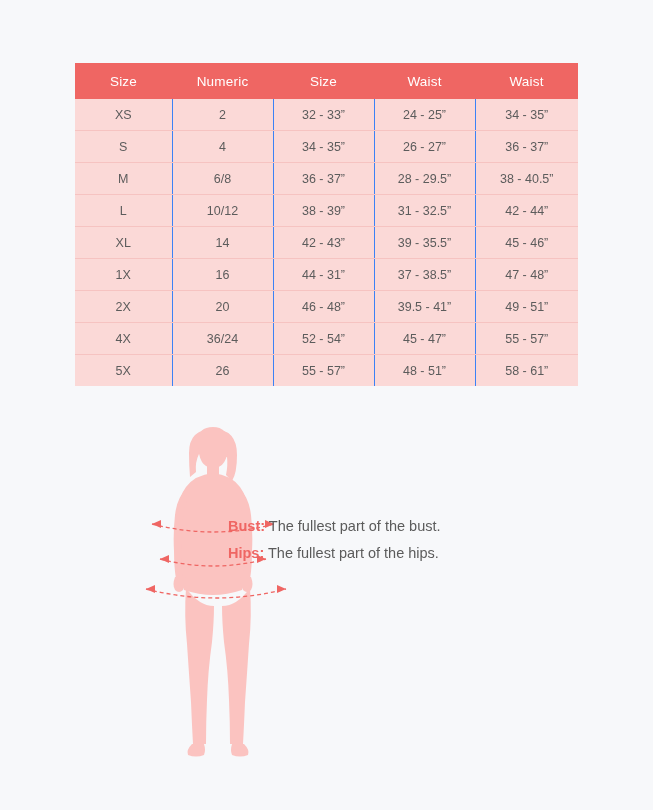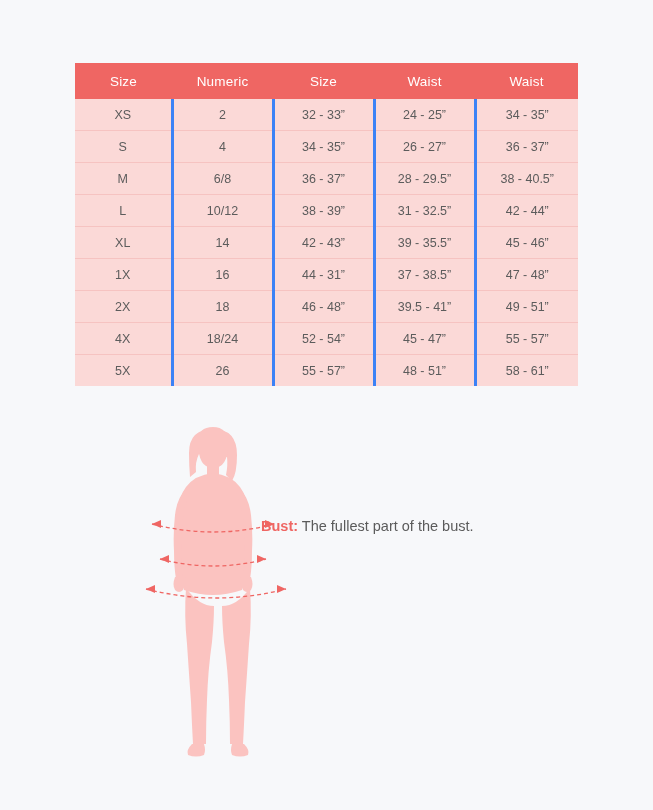--- a/index.html
+++ b/index.html
@@ -43,21 +43,21 @@
     text-align: center;
     letter-spacing: 0.2px;
     border: none;
   }
   table.size-chart td {
     background: #fbd9d7;
     color: #5c5c5c;
     font-size: 12.5px;
     height: 29px;
     text-align: center;
-    border-right: 3px solid #3b82f6;
+    border-right: 1px solid #3b82f6;
     border-bottom: 1px solid #f6c3c1;
   }
   table.size-chart td:last-child {
     border-right: none;
   }
   table.size-chart tr:last-child td {
     border-bottom: none;
   }
 
   
@@ -80,21 +80,20 @@
     left: 128px;
     top: 12px;
   }
 
   
   .legend {
     position: absolute;
     left: 228px;
     top: 108px;
     width: 360px;
-    margin-left: 33px;
   }
   .legend-line {
     font-size: 14.5px;
     color: #5b5b5b;
     line-height: 27px;
     white-space: nowrap;
   }
   .legend-line b {
     color: #ef6663;
     font-weight: bold;
@@ -161,28 +160,28 @@
         </tr>
         <tr>
           <td>1X</td>
           <td>16</td>
           <td>44 - 31”</td>
           <td>37 - 38.5”</td>
           <td>47 - 48”</td>
         </tr>
         <tr>
           <td>2X</td>
-          <td>18</td>
+          <td>20</td>
           <td>46 - 48”</td>
           <td>39.5 - 41”</td>
           <td>49 - 51”</td>
         </tr>
         <tr>
           <td>4X</td>
-          <td>18/24</td>
+          <td>36/24</td>
           <td>52 - 54”</td>
           <td>45 - 47”</td>
           <td>55 - 57”</td>
         </tr>
         <tr>
           <td>5X</td>
           <td>26</td>
           <td>55 - 57”</td>
           <td>48 - 51”</td>
           <td>58 - 61”</td>
@@ -236,16 +235,19 @@
         <path d="M18 172 q70 18 140 0" fill="none" stroke="#ef6663" stroke-width="1.3" stroke-dasharray="4,3"></path>
         <polygon points="18,172 27,168 27,176" fill="#ef6663"></polygon>
         <polygon points="158,172 149,168 149,176" fill="#ef6663"></polygon>
       </g>
     </svg>
 
     <div class="legend">
       <div class="legend-line">
         <b>Bust:</b><span> The fullest part of the bust.</span>
       </div>
+      <div class="legend-line">
+        <b>Hips:</b><span> The fullest part of the hips.</span>
+      </div>
     </div>
 
   </div>
 </div>
 
 </body></html>

